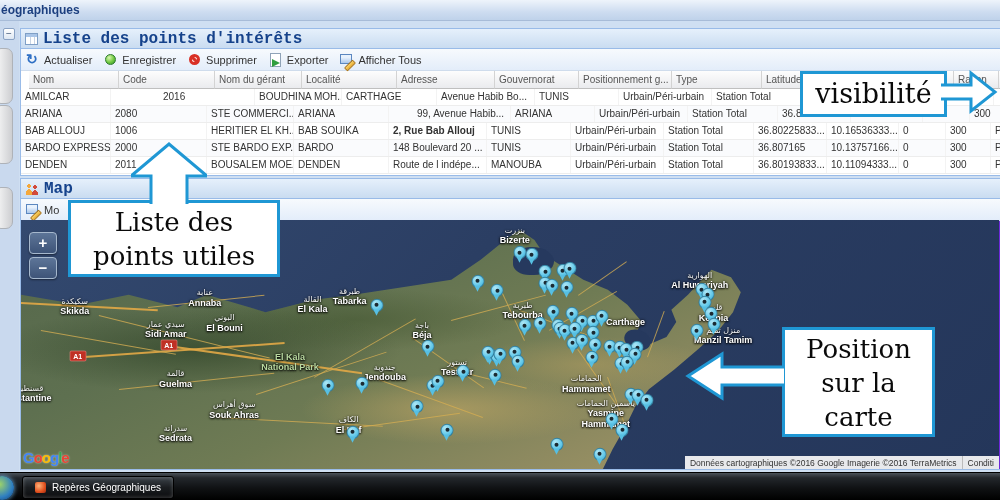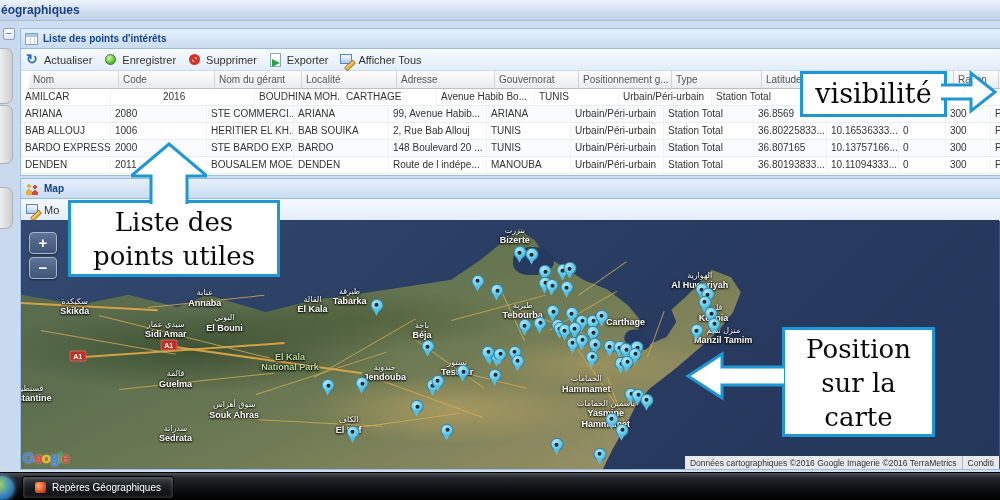--- a/index.html
+++ b/index.html
@@ -19,21 +19,21 @@
     border:1px solid #aeb2b8;border-radius:7px;}
   .slat1{top:27px;height:54px;} .slat2{top:84px;height:57px;} .slat3{top:166px;height:40px;}
 
   
   .grid-panel{position:absolute;left:20px;top:28px;width:980px;height:148px;background:#fff;
     border:1px solid #99bbe8;border-right:none;box-sizing:border-box;}
   .map-panel{position:absolute;left:20px;top:178px;width:980px;height:292px;background:#6d28d9;
     border:1px solid #99bbe8;border-right:none;box-sizing:border-box;}
   .panel-hd{height:19px;background:linear-gradient(#e6f0fb,#c9dcf1);border-bottom:1px solid #99bbe8;
     display:flex;align-items:center;padding-left:4px;gap:5px;}
-  .panel-hd .ttl{font-size:10px;font-weight:bold;color:#15428b;}
+  .panel-hd .ttl{font-size:16px;font-weight:bold;color:#15428b;font-family:Liberation Mono, monospace;}
   .toolbar{height:21px;background:linear-gradient(#f7fafd,#e3edfa);border-bottom:1px solid #cfdcec;
     display:flex;align-items:center;padding-left:5px;gap:12px;}
   .tbtn{display:flex;align-items:center;gap:4px;font-size:11px;color:#333;cursor:default;}
 
   
   .grid-header-row{display:flex;height:18px;margin-left:8px;}
   .hcell{box-sizing:border-box;height:18px;padding:3px 4px 0;font-size:10px;color:#555;
     background:linear-gradient(#fdfdfd,#eaebee);border-right:1px solid #d3d3d3;
     border-bottom:1px solid #bfbfbf;white-space:nowrap;overflow:hidden;flex:0 0 auto;}
   .grow{display:flex;height:16px;border-bottom:1px solid #ededed;background:#fff;}
@@ -197,36 +197,36 @@
         <div class="gcell" style="width: 72px;"></div>
         <div class="gcell" style="width: 47px;"></div>
         <div class="gcell" style="width: 45px;"></div>
         <div class="gcell" style="width: 10px;"></div>
       </div>
       <div class="grow">
         <div class="gcell" style="width: 90px;">ARIANA</div>
         <div class="gcell" style="width: 96px;">2080</div>
         <div class="gcell" style="width: 87px;">STE COMMERCI...</div>
         <div class="gcell" style="width: 95px;">ARIANA</div>
-        <div class="gcell" style="width: 98px;">99, Avenue Habib...</div>
+        <div class="gcell" style="width: 98px; margin-left: 24px;">99, Avenue Habib...</div>
         <div class="gcell" style="width: 84px;">ARIANA</div>
         <div class="gcell" style="width: 93px;">Urbain/Péri-urbain</div>
         <div class="gcell" style="width: 90px;">Station Total</div>
         <div class="gcell" style="width: 73px;">36.8569</div>
         <div class="gcell" style="width: 72px;"></div>
         <div class="gcell" style="width: 47px;"></div>
         <div class="gcell" style="width: 45px;">300</div>
         <div class="gcell" style="width: 10px;">P</div>
       </div>
       <div class="grow">
         <div class="gcell" style="width: 90px;">BAB ALLOUJ</div>
         <div class="gcell" style="width: 96px;">1006</div>
         <div class="gcell" style="width: 87px;">HERITIER EL KH...</div>
         <div class="gcell" style="width: 95px;">BAB SOUIKA</div>
-        <div class="gcell" style="width: 98px;">2, Rue Bab Allouj</div>
+        <div class="gcell" style="width: 98px; font-weight: bold;">2, Rue Bab Allouj</div>
         <div class="gcell" style="width: 84px;">TUNIS</div>
         <div class="gcell" style="width: 93px;">Urbain/Péri-urbain</div>
         <div class="gcell" style="width: 90px;">Station Total</div>
         <div class="gcell" style="width: 73px;">36.80225833...</div>
         <div class="gcell" style="width: 72px;">10.16536333...</div>
         <div class="gcell" style="width: 47px;">0</div>
         <div class="gcell" style="width: 45px;">300</div>
         <div class="gcell" style="width: 10px;">P</div>
       </div>
       <div class="grow">

